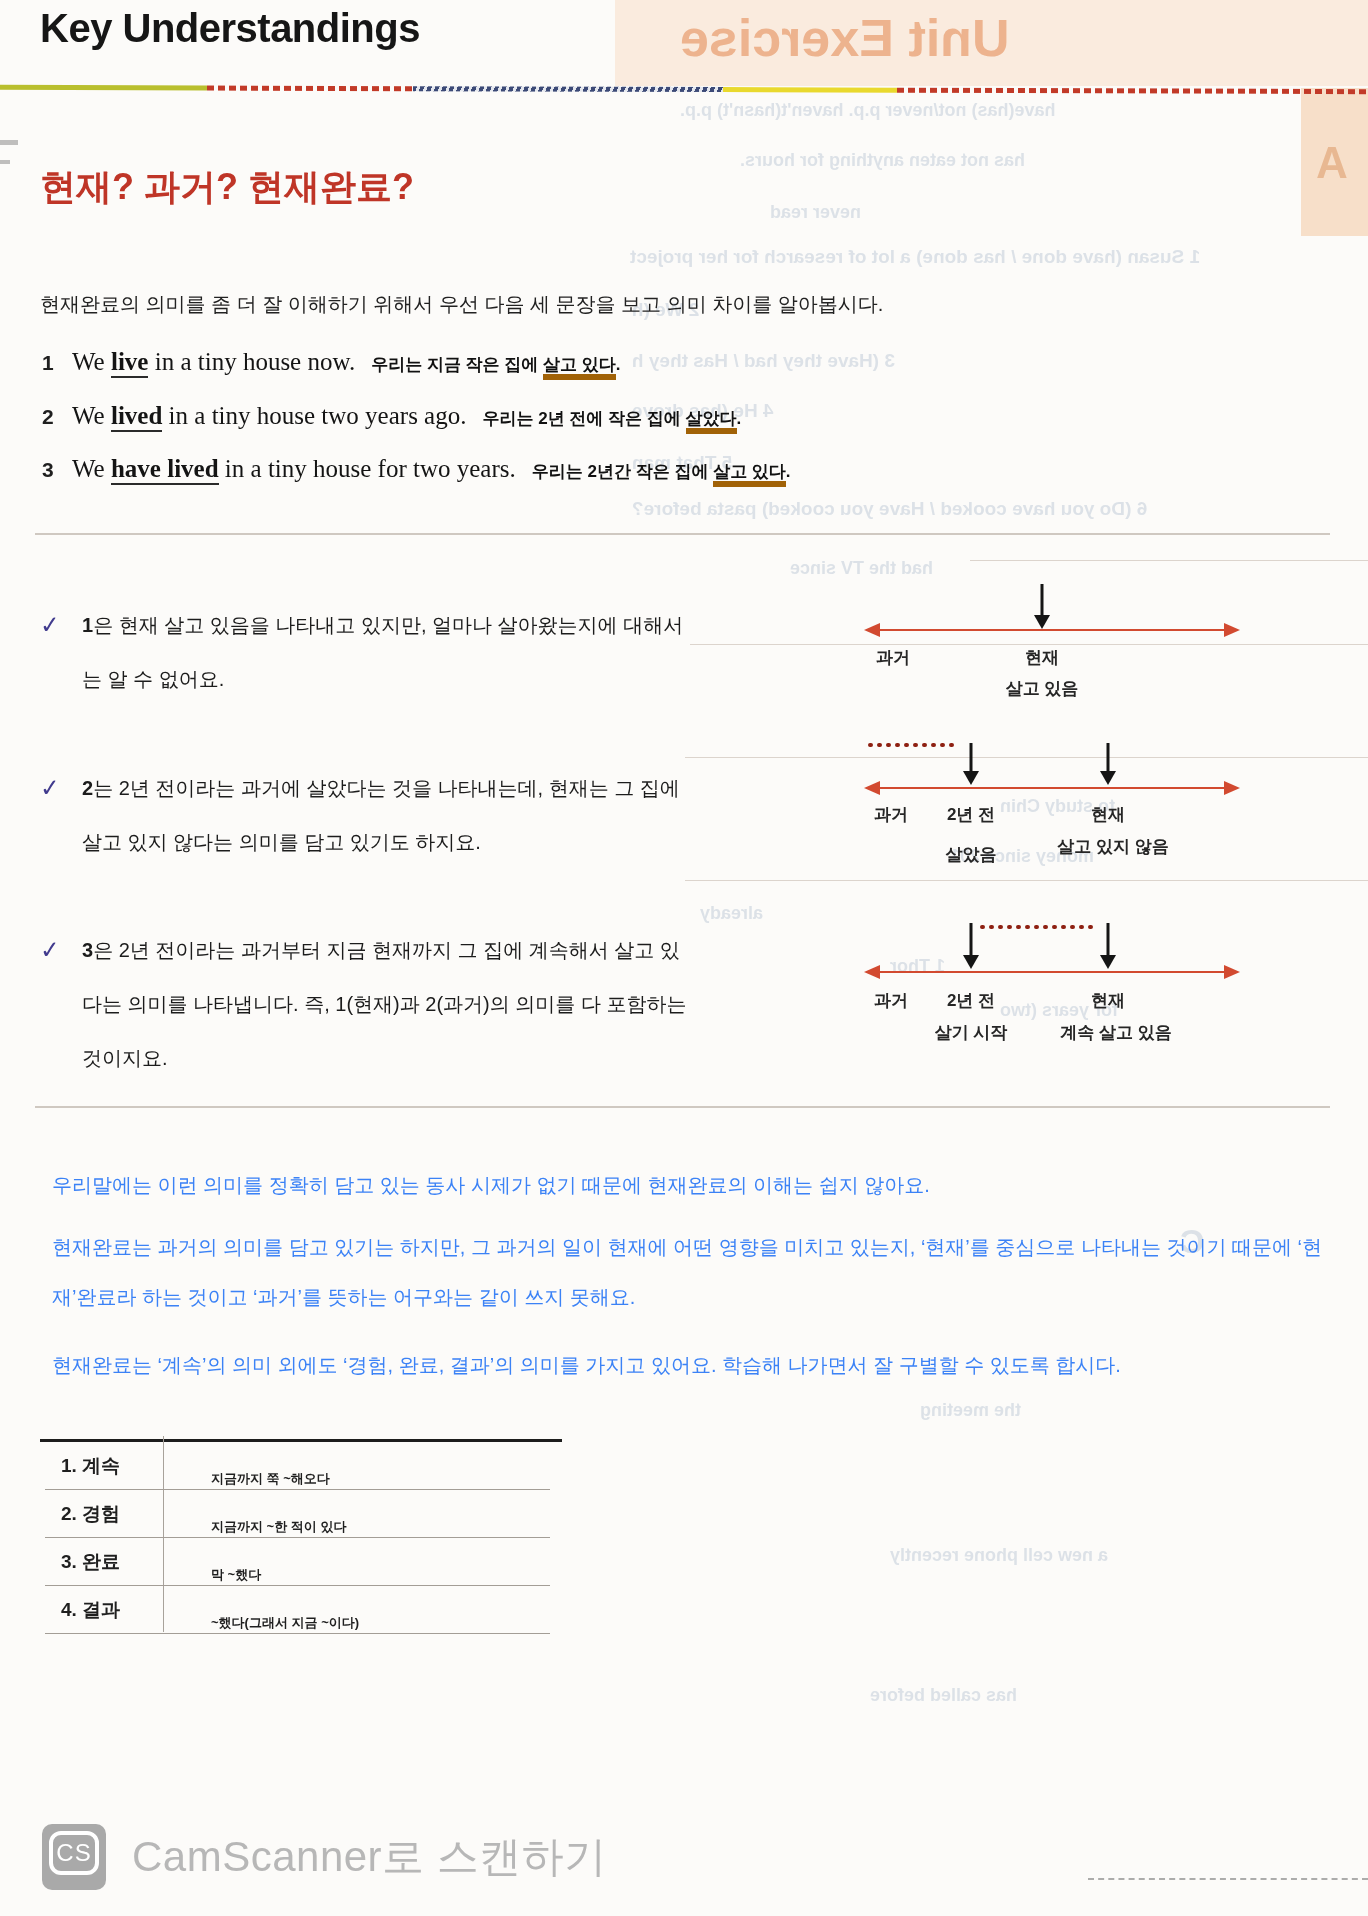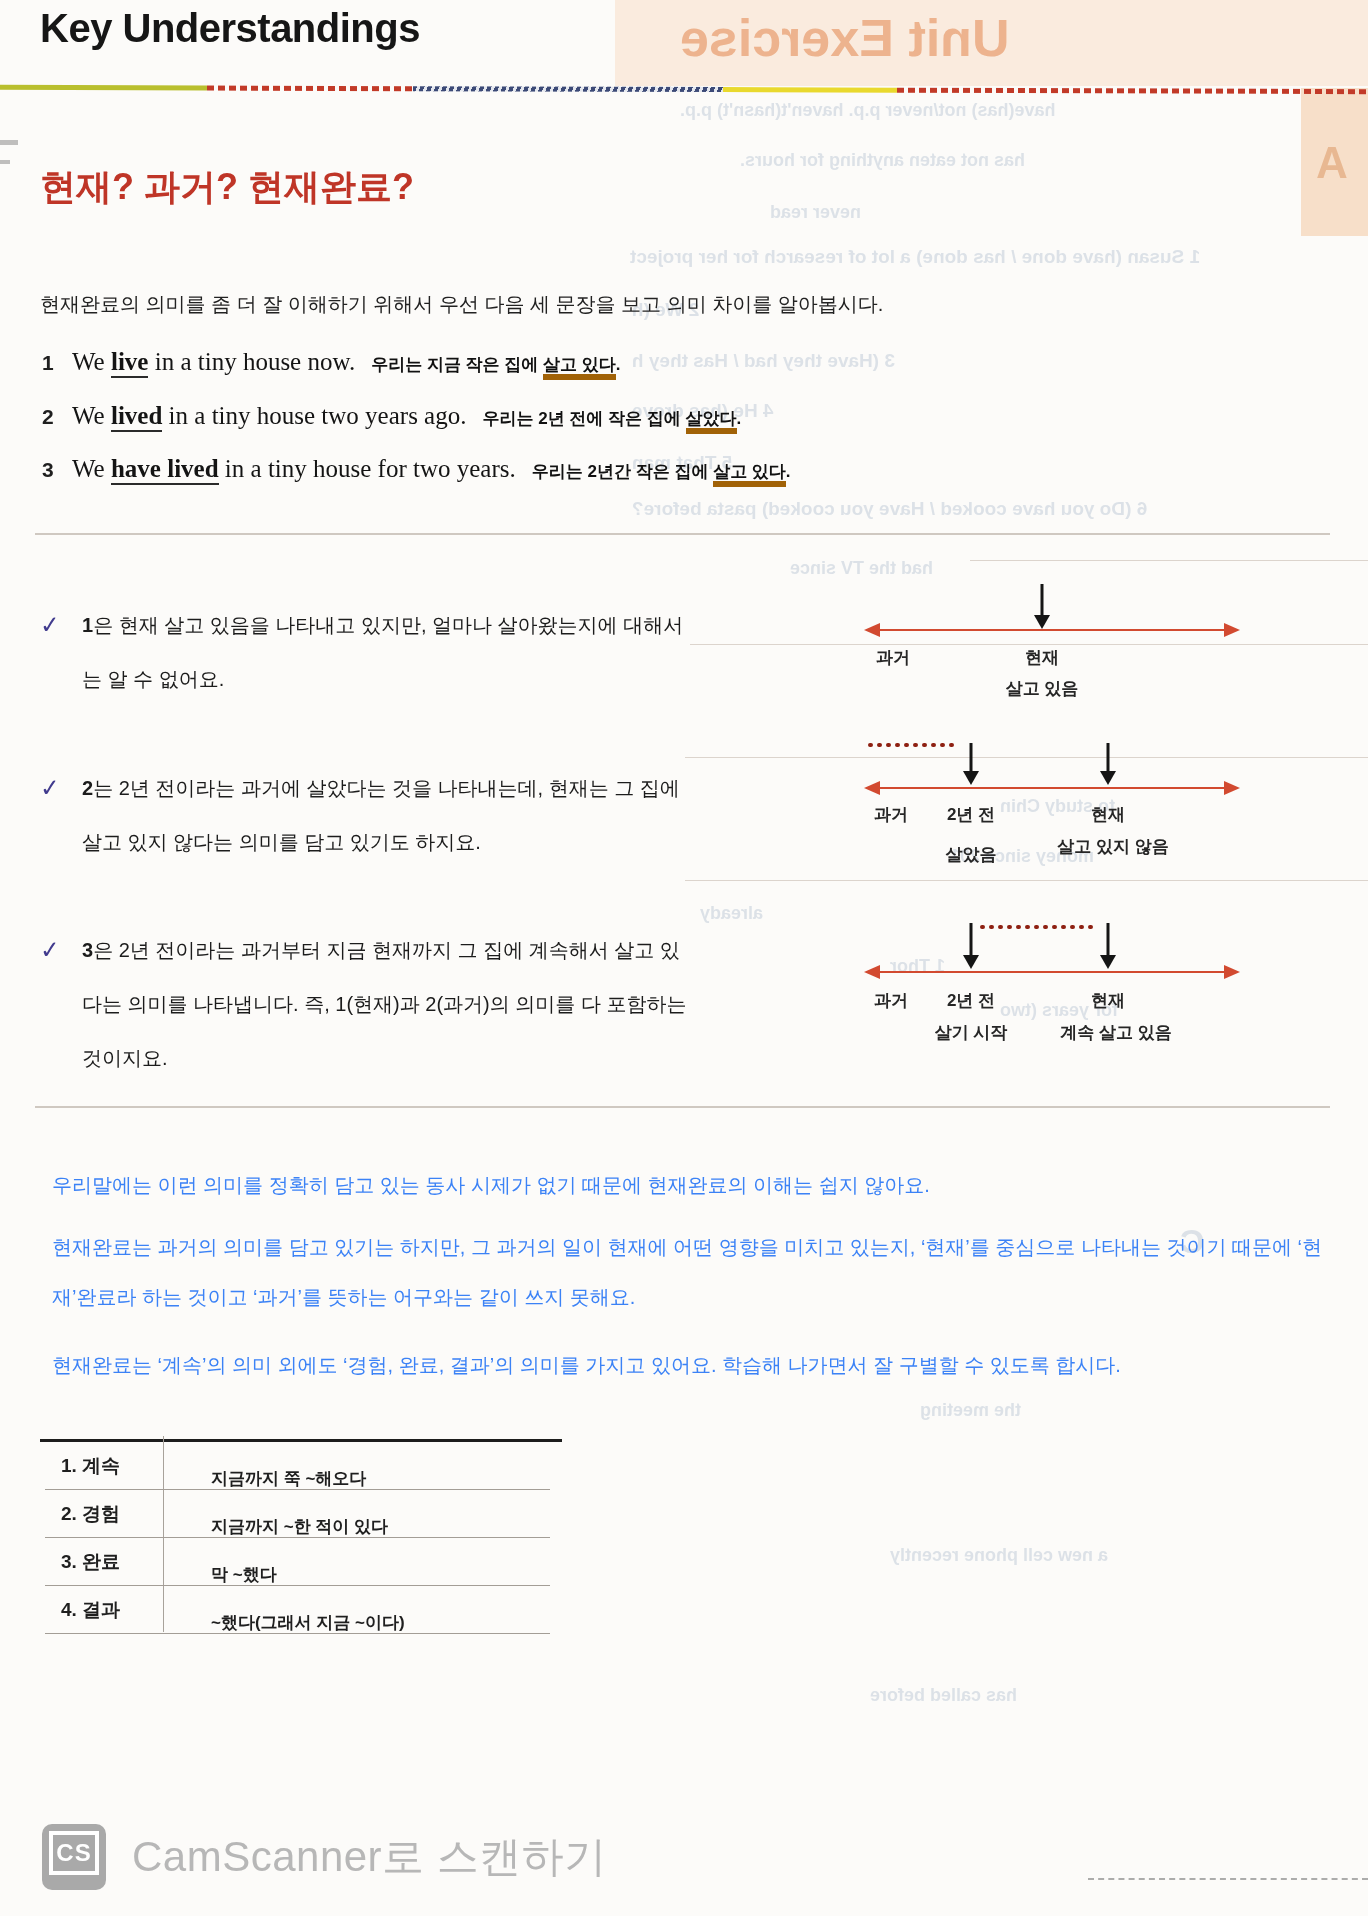--- a/index.html
+++ b/index.html
@@ -45,27 +45,27 @@
   .diagram{position:absolute;left:860px;width:385px;}
   .dlabel{position:absolute;font-size:17px;font-weight:600;color:#262626;white-space:nowrap;}
   .dcenter{transform:translateX(-50%);}
   
   .para{position:absolute;left:52px;width:1300px;font-size:20px;line-height:50px;color:#3b82f6;}
   
   .mtable{position:absolute;left:45px;top:1442px;width:505px;}
   .mtable-topline{position:absolute;left:40px;top:1439px;width:522px;height:3px;background:#1d1d1d;}
   .mrow{position:relative;height:47px;display:flex;align-items:center;border-bottom:1.5px solid #a39d96;}
   .mlabel{width:118px;padding-left:16px;font-weight:700;font-size:19px;flex:0 0 auto;}
-  .mdesc{padding-left:32px;font-size:17px;font-weight:600;margin-top:26px;}
+  .mdesc{padding-left:32px;font-size:13px;font-weight:600;margin-top:26px;}
   .mtable-vline{position:absolute;left:163px;top:1436px;width:1px;height:196px;background:#a8a29b;}
   
   .wm{position:absolute;left:42px;top:1824px;display:flex;align-items:center;}
   .wm-logo{width:64px;height:66px;background:#a9a9a9;border-radius:10px;position:relative;flex:0 0 auto;}
-  .wm-logo-inner{position:absolute;left:7px;top:7px;right:7px;height:36px;border:4px solid #fff;border-radius:0;
-    display:flex;align-items:center;justify-content:center;font-weight:700;font-size:24px;color:#fff;letter-spacing:1px;}
+  .wm-logo-inner{position:absolute;left:7px;top:7px;right:7px;height:36px;border:4px solid #fff;border-radius:12px;
+    display:flex;align-items:center;justify-content:center;font-weight:400;font-size:24px;color:#fff;letter-spacing:1px;}
   .wm-text{margin-left:26px;font-size:42px;color:#b7b7b7;letter-spacing:0.5px;}
 </style>
 </head>
 <body>
 
 <div class="page">
 
   <div class="bleed-band"></div>
   <div class="bleed-badge"></div>
   <div class="ghost-title" style="left:680px;top:8px;">Unit Exercise</div>

